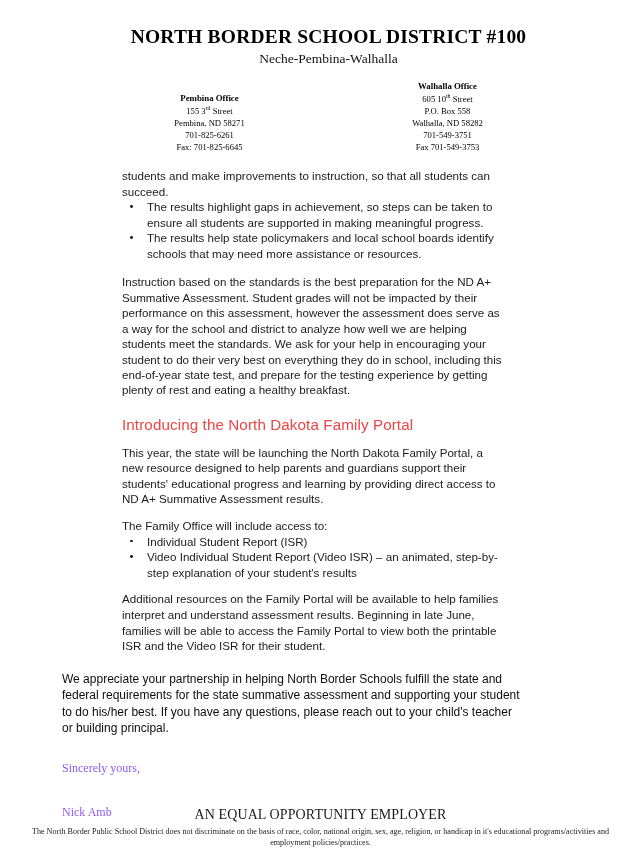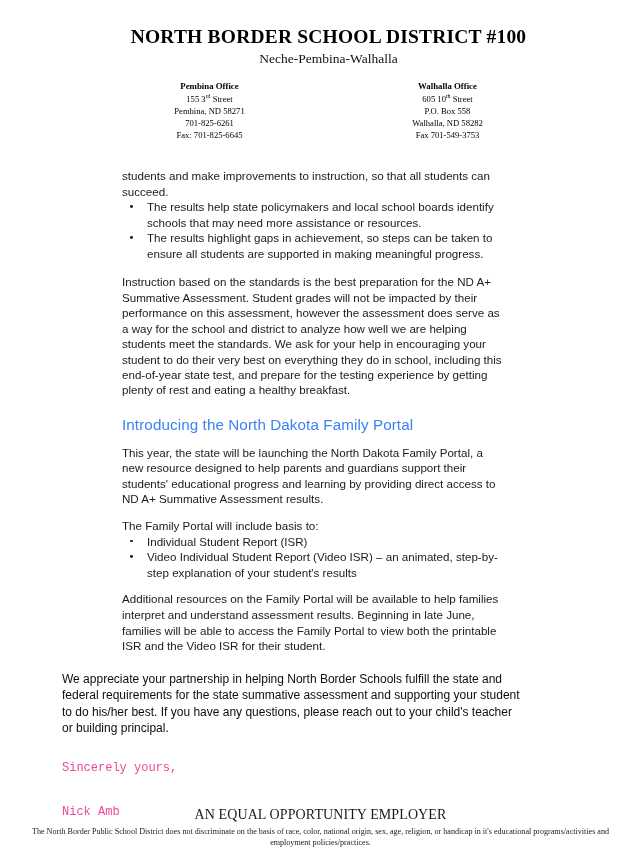--- a/index.html
+++ b/index.html
@@ -130,36 +130,36 @@
   }
 
   .gap-sm { height: 11px; }
   .gap-md { height: 13px; }
   .gap-lg { height: 17px; }
 
   .section-heading {
     font-family: "Liberation Sans", sans-serif;
     font-size: 15.2px;
     font-weight: normal;
-    color: #3b82f6;
+    color: #ef4444;
     line-height: 1.25;
     letter-spacing: 0.1px;
   }
 
   .closing-para {
     font-family: "Liberation Sans", sans-serif;
     font-size: 12px;
     line-height: 1.37;
     color: #0d0d0d;
   }
   .sig-line {
-    font-family: Liberation Mono, monospace;
+    font-family: Liberation Serif, serif;
     font-size: 12px;
     line-height: 1.37;
-    color: #ec4899;
+    color: #8b5cf6;
   }
 
   
   .footer {
     position: absolute;
     left: 0;
     bottom: 11px;
     width: 641px;
     text-align: center;
     font-family: "Liberation Serif", serif;
@@ -194,55 +194,56 @@
         <div class="office-line">Pembina, ND  58271</div>
         <div class="office-line">701-825-6261</div>
         <div class="office-line">Fax: 701-825-6645</div>
       </div>
 
       <div class="office office-walhalla">
         <div class="office-name">Walhalla Office</div>
         <div class="office-line"><span>605 10</span><sup>th</sup><span> Street</span></div>
         <div class="office-line">P.O. Box 558</div>
         <div class="office-line">Walhalla, ND  58282</div>
+        <div class="office-line">701-549-3751</div>
         <div class="office-line">Fax 701-549-3753</div>
       </div>
 
     </div>
   </div>
 
   <div class="body-wrap">
 
     <div class="block-indented">
       <div class="para lead-line">students and make improvements to instruction, so that all students can succeed.</div>
 
       <ul class="bullets">
+        <li>The results highlight gaps in achievement, so steps can be taken to ensure all students are supported in making meaningful progress.</li>
         <li>The results help state policymakers and local school boards identify schools that may need more assistance or resources.</li>
-        <li>The results highlight gaps in achievement, so steps can be taken to ensure all students are supported in making meaningful progress.</li>
       </ul>
     </div>
 
     <div class="gap-md"></div>
 
     <div class="block-indented">
       <p class="para para-tight" style="margin:0;">Instruction based on the standards is the best preparation for the ND A+ Summative Assessment. Student grades will not be impacted by their performance on this assessment, however the assessment does serve as a way for the school and district to analyze how well we are helping students meet the standards. We ask for your help in encouraging your student to do their very best on everything they do in school, including this end-of-year state test, and prepare for the testing experience by getting plenty of rest and eating a healthy breakfast.</p>
     </div>
 
     <div class="gap-lg"></div>
 
     <div class="block-indented">
       <div class="section-heading">Introducing the North Dakota Family Portal</div>
 
       <div class="gap-sm"></div>
 
       <p class="para" style="margin:0;">This year, the state will be launching the North Dakota Family Portal, a new resource designed to help parents and guardians support their students' educational progress and learning by providing direct access to ND A+ Summative Assessment results.</p>
 
       <div class="gap-sm"></div>
 
-      <div class="para">The Family Portal will include basis to:</div>
+      <div class="para">The Family Office will include access to:</div>
 
       <ul class="bullets">
         <li>Individual Student Report (ISR)</li>
         <li>Video Individual Student Report (Video ISR) – an animated, step-by-step explanation of your student's results</li>
       </ul>
 
       <div class="gap-sm"></div>
 
       <p class="para" style="margin:0;">Additional resources on the Family Portal will be available to help families interpret and understand assessment results. Beginning in late June, families will be able to access the Family Portal to view both the printable ISR and the Video ISR for their student.</p>
     </div>

